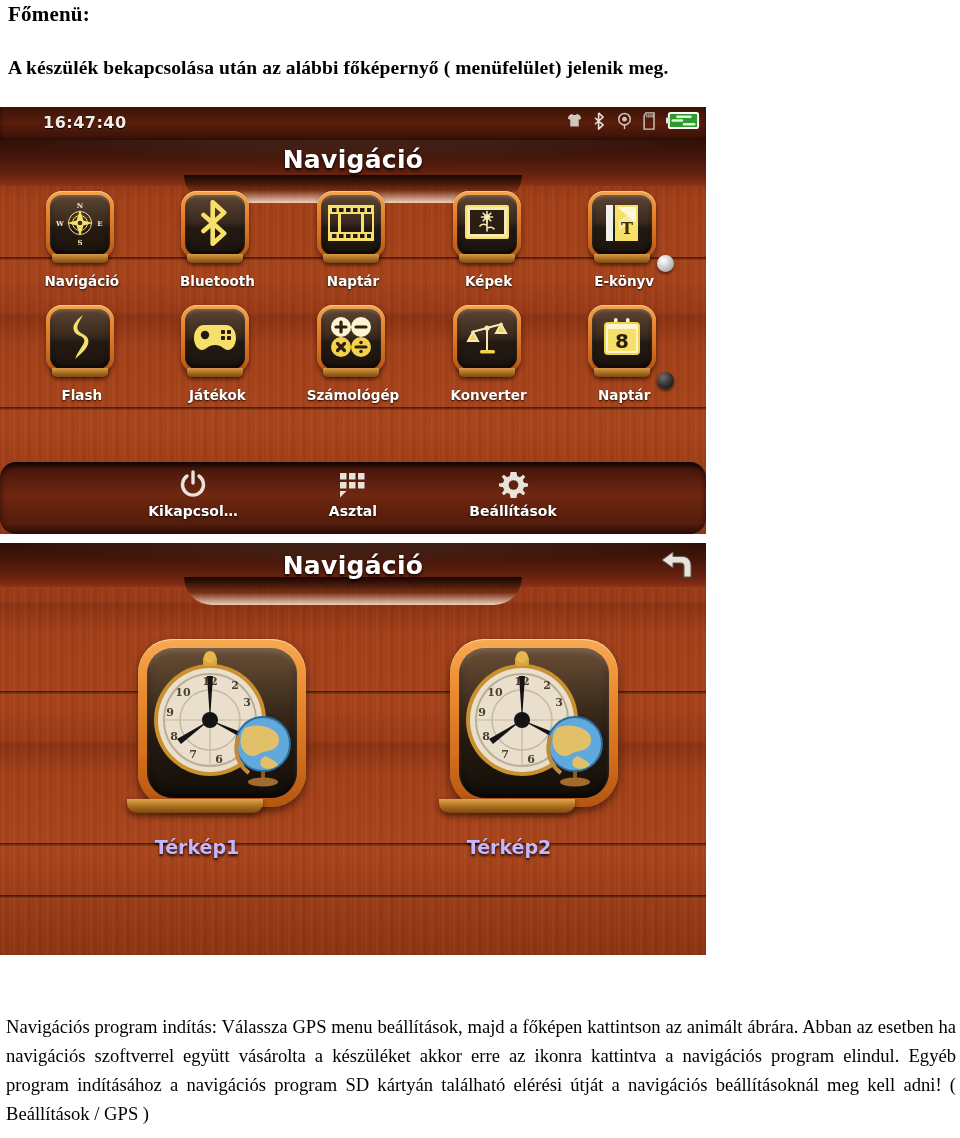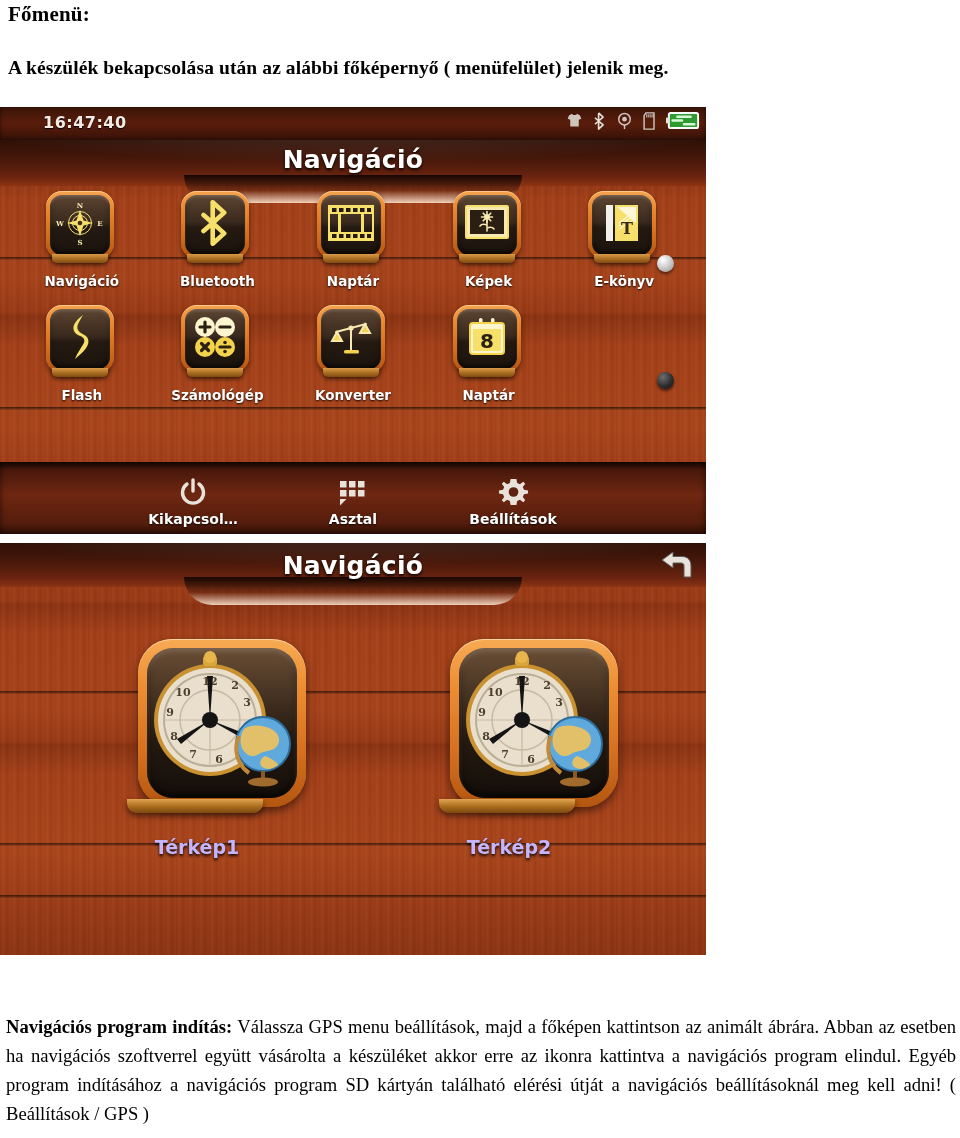--- a/index.html
+++ b/index.html
@@ -40,21 +40,21 @@
     position: absolute;
     left: 6px;
     top: 1012px;
     width: 950px;
     font-family: "Liberation Serif", serif;
     font-size: 18.6px;
     color: #000;
     line-height: 29px;
     text-align: justify;
   }
-  .doc-bottom b { font-weight: bold; }
+  .doc-bottom b { font-weight: normal; }
 
   
   .device {
     position: absolute;
     overflow: hidden;
     background: #7a2d11;
   }
   #screen-menu {
     left: 0px;
     top: 107px;
@@ -228,25 +228,26 @@
 
   
   .dock {
     position: absolute;
     left: 0; right: 0;
     bottom: 0;
     height: 72px;
     background: linear-gradient(180deg, #200a04 0%, #48180b 10%, #6f2711 45%, #551d0c 85%, #2a0d05 100%);
     box-shadow: inset 0 3px 6px rgba(0,0,0,.6);
     display: flex;
-    align-items: center;
+    align-items: flex-start;
     justify-content: center;
     gap: 48px;
     padding-top: 6px;
     box-sizing: border-box;
+    border-radius: 16px;
   }
   .dock-item {
     display: flex;
     flex-direction: column;
     align-items: center;
     width: 112px;
   }
   .dock-icon { height: 34px; display: flex; align-items: center; justify-content: center; }
   .dock-label {
     margin-top: 1px;
@@ -501,20 +502,42 @@
                   <path d="M20 2 C12 8 9 13 11 18 C13 23 19 22 21 26 C23 30 17 34 12 46 C22 38 27 32 25 26 C23 21 17 21 15 17 C13 13 16 9 20 2 Z" fill="#f7e06a"></path>
                 </svg>
           </span>
         </div>
           </div>
         <div class="tile-base"></div>
       </div>
       <div class="app-label">Flash</div>
     </div>
 
+    <div class="app-cell">
+      <div class="tile-wrap">
+        <div class="tile">
+            <div class="tile-inner">
+          <span>
+            <svg width="48" height="36" viewBox="0 0 48 36">
+              <path d="M13 6 L35 6 C41 6 45 12 45 19 C45 26 41 31 37 31 C33 31 31 26 24 26 C17 26 15 31 11 31 C7 31 3 26 3 19 C3 12 7 6 13 6 Z" fill="#f7e06a"></path>
+              <circle cx="14" cy="16" r="4.2" fill="#241a12"></circle>
+              <g fill="#241a12">
+                    <rect x="30" y="11" width="4" height="4" rx="1"></rect>
+                    <rect x="36" y="11" width="4" height="4" rx="1"></rect>
+                    <rect x="30" y="17" width="4" height="4" rx="1"></rect>
+                    <rect x="36" y="17" width="4" height="4" rx="1"></rect>
+                  </g>
+            </svg>
+          </span>
+        </div>
+          </div>
+        <div class="tile-base"></div>
+      </div>
+      <div class="app-label">Játékok</div>
+    </div>
 
     <div class="app-cell">
       <div class="tile-wrap">
         <div class="tile">
             <div class="tile-inner">
           <span>
             <svg width="46" height="46" viewBox="0 0 46 46">
               <circle cx="13" cy="13" r="10" fill="#fdf5cf"></circle>
               <circle cx="33" cy="13" r="10" fill="#fdf5cf"></circle>
               <circle cx="13" cy="33" r="10" fill="#f4d24a"></circle>

